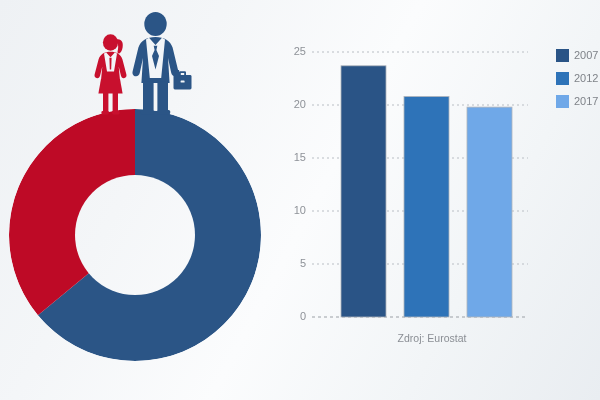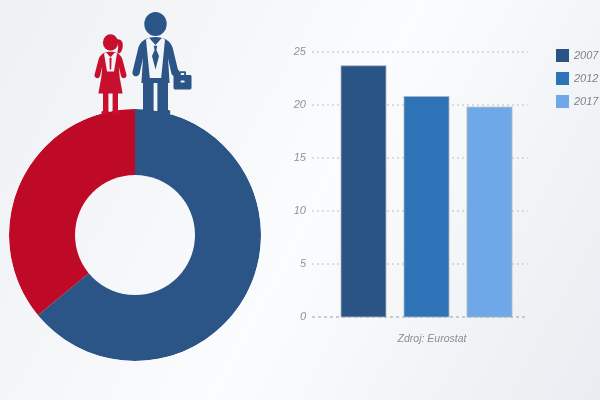--- a/index.html
+++ b/index.html
@@ -42,21 +42,20 @@
     top: 8px;
   }
 
   
   .chart-panel {
     position: absolute;
     left: 284px;
     top: 34px;
     width: 316px;
     height: 340px;
-    font-style: italic;
   }
   .chart-svg {
     position: absolute;
     left: 0;
     top: 0;
   }
 
   .tick-label {
     font-family: "Liberation Sans", sans-serif;
     font-size: 11px;

